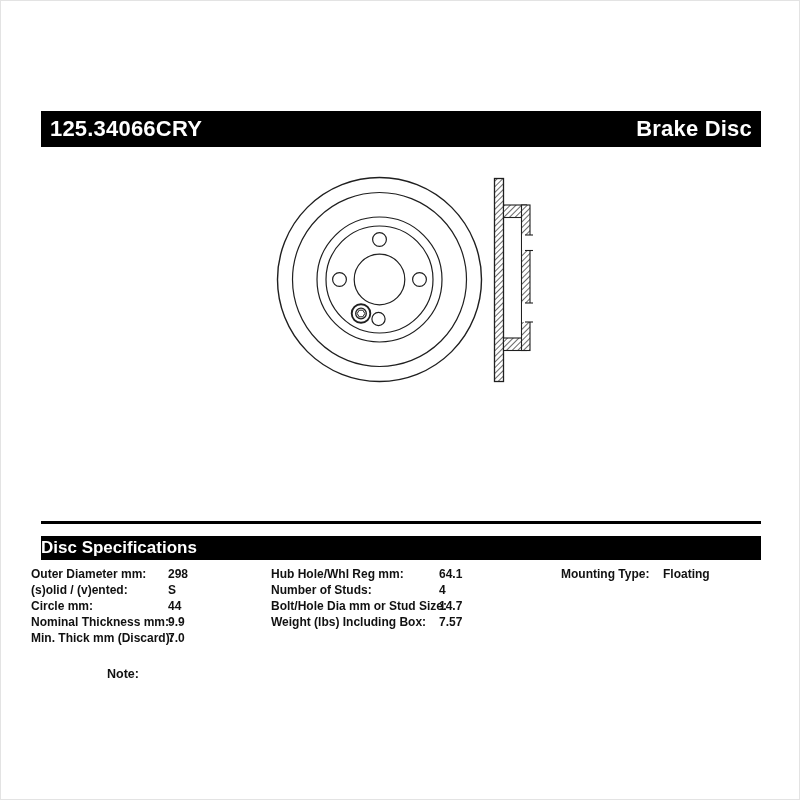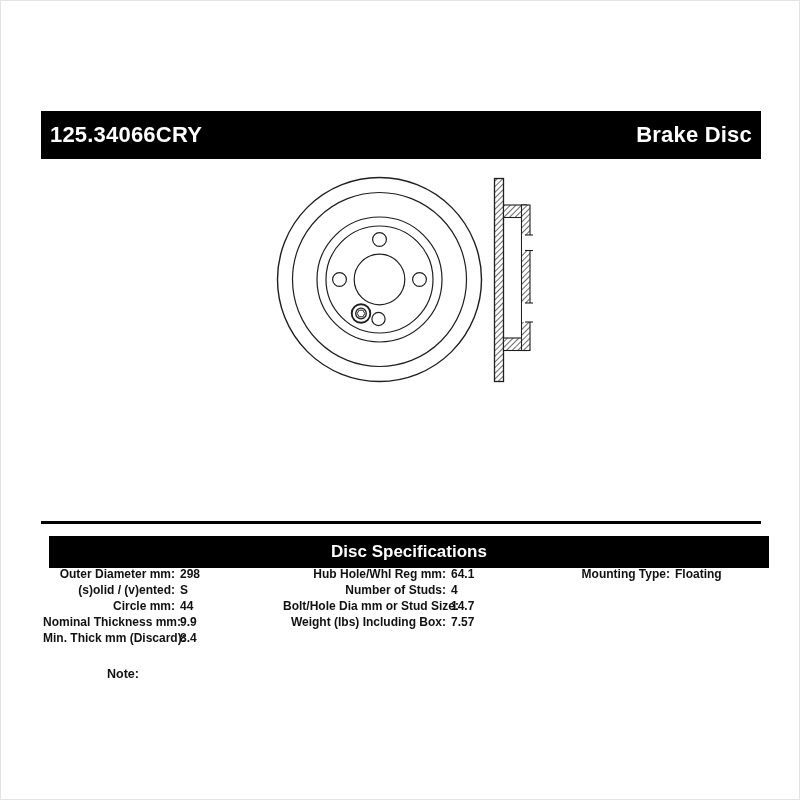--- a/index.html
+++ b/index.html
@@ -2,40 +2,39 @@
 <html><head>
 <meta charset="utf-8">
 <style>
   html,body{margin:0;padding:0;background:#ffffff;}
   .sheet{
     position:relative;width:800px;height:800px;background:#ffffff;
     font-family:"Liberation Sans", sans-serif;overflow:hidden;
     border:1px solid #e3e3e3;box-sizing:border-box;
   }
   .topbar{
-    position:absolute;left:40px;top:110px;width:720px;height:48px;
+    position:absolute;left:40px;top:110px;width:720px;height:36px;
     background:#000000;color:#ffffff;display:flex;align-items:center;
     justify-content:space-between;padding:0 9px;box-sizing:border-box;
   }
   .topbar .part{font-size:22px;font-weight:bold;letter-spacing:0.2px;}
   .topbar .prod{font-size:22px;font-weight:bold;letter-spacing:0.2px;margin-left:28px;}
   .divider{
     position:absolute;left:40px;top:520px;width:720px;height:3px;background:#000000;
   }
   .specbar{
-    position:absolute;left:48px;top:535px;width:720px;height:32px;
-    background:#000000;color:#ffffff;display:flex;align-items:center;justify-content:center;
+    position:absolute;left:40px;top:535px;width:720px;height:24px;
+    background:#000000;color:#ffffff;display:flex;align-items:center;justify-content:flex-start;
   }
   .specbar span{font-size:17px;font-weight:bold;}
   .speccol{position:absolute;top:565px;}
   .speccol .row{display:flex;height:16px;align-items:center;}
   .speccol .lbl{
-    display:inline-block;text-align:right;font-size:12px;font-weight:bold;color:#111111;
+    display:inline-block;font-size:12px;font-weight:bold;color:#111111;
     white-space:nowrap;
-    margin-left:12px;
   }
   .speccol .val{
     display:inline-block;margin-left:5px;font-size:12px;font-weight:bold;color:#111111;
     white-space:nowrap;text-align:left;
   }
   .col-left{left:30px;}
   .col-left .lbl{width:132px;}
   .col-mid{left:270px;}
   .col-mid .lbl{width:163px;}
   .col-right{left:560px;}
@@ -116,21 +115,21 @@
     <div class="row">
       <span class="lbl">Circle mm:</span>
       <span class="val">44</span>
     </div>
     <div class="row">
       <span class="lbl">Nominal Thickness mm:</span>
       <span class="val">9.9</span>
     </div>
     <div class="row">
       <span class="lbl">Min. Thick mm (Discard):</span>
-      <span class="val">8.4</span>
+      <span class="val">7.0</span>
     </div>
   </div>
 
   <div class="speccol col-mid">
     <div class="row">
       <span class="lbl">Hub Hole/Whl Reg mm:</span>
       <span class="val">64.1</span>
     </div>
     <div class="row">
       <span class="lbl">Number of Studs:</span>

